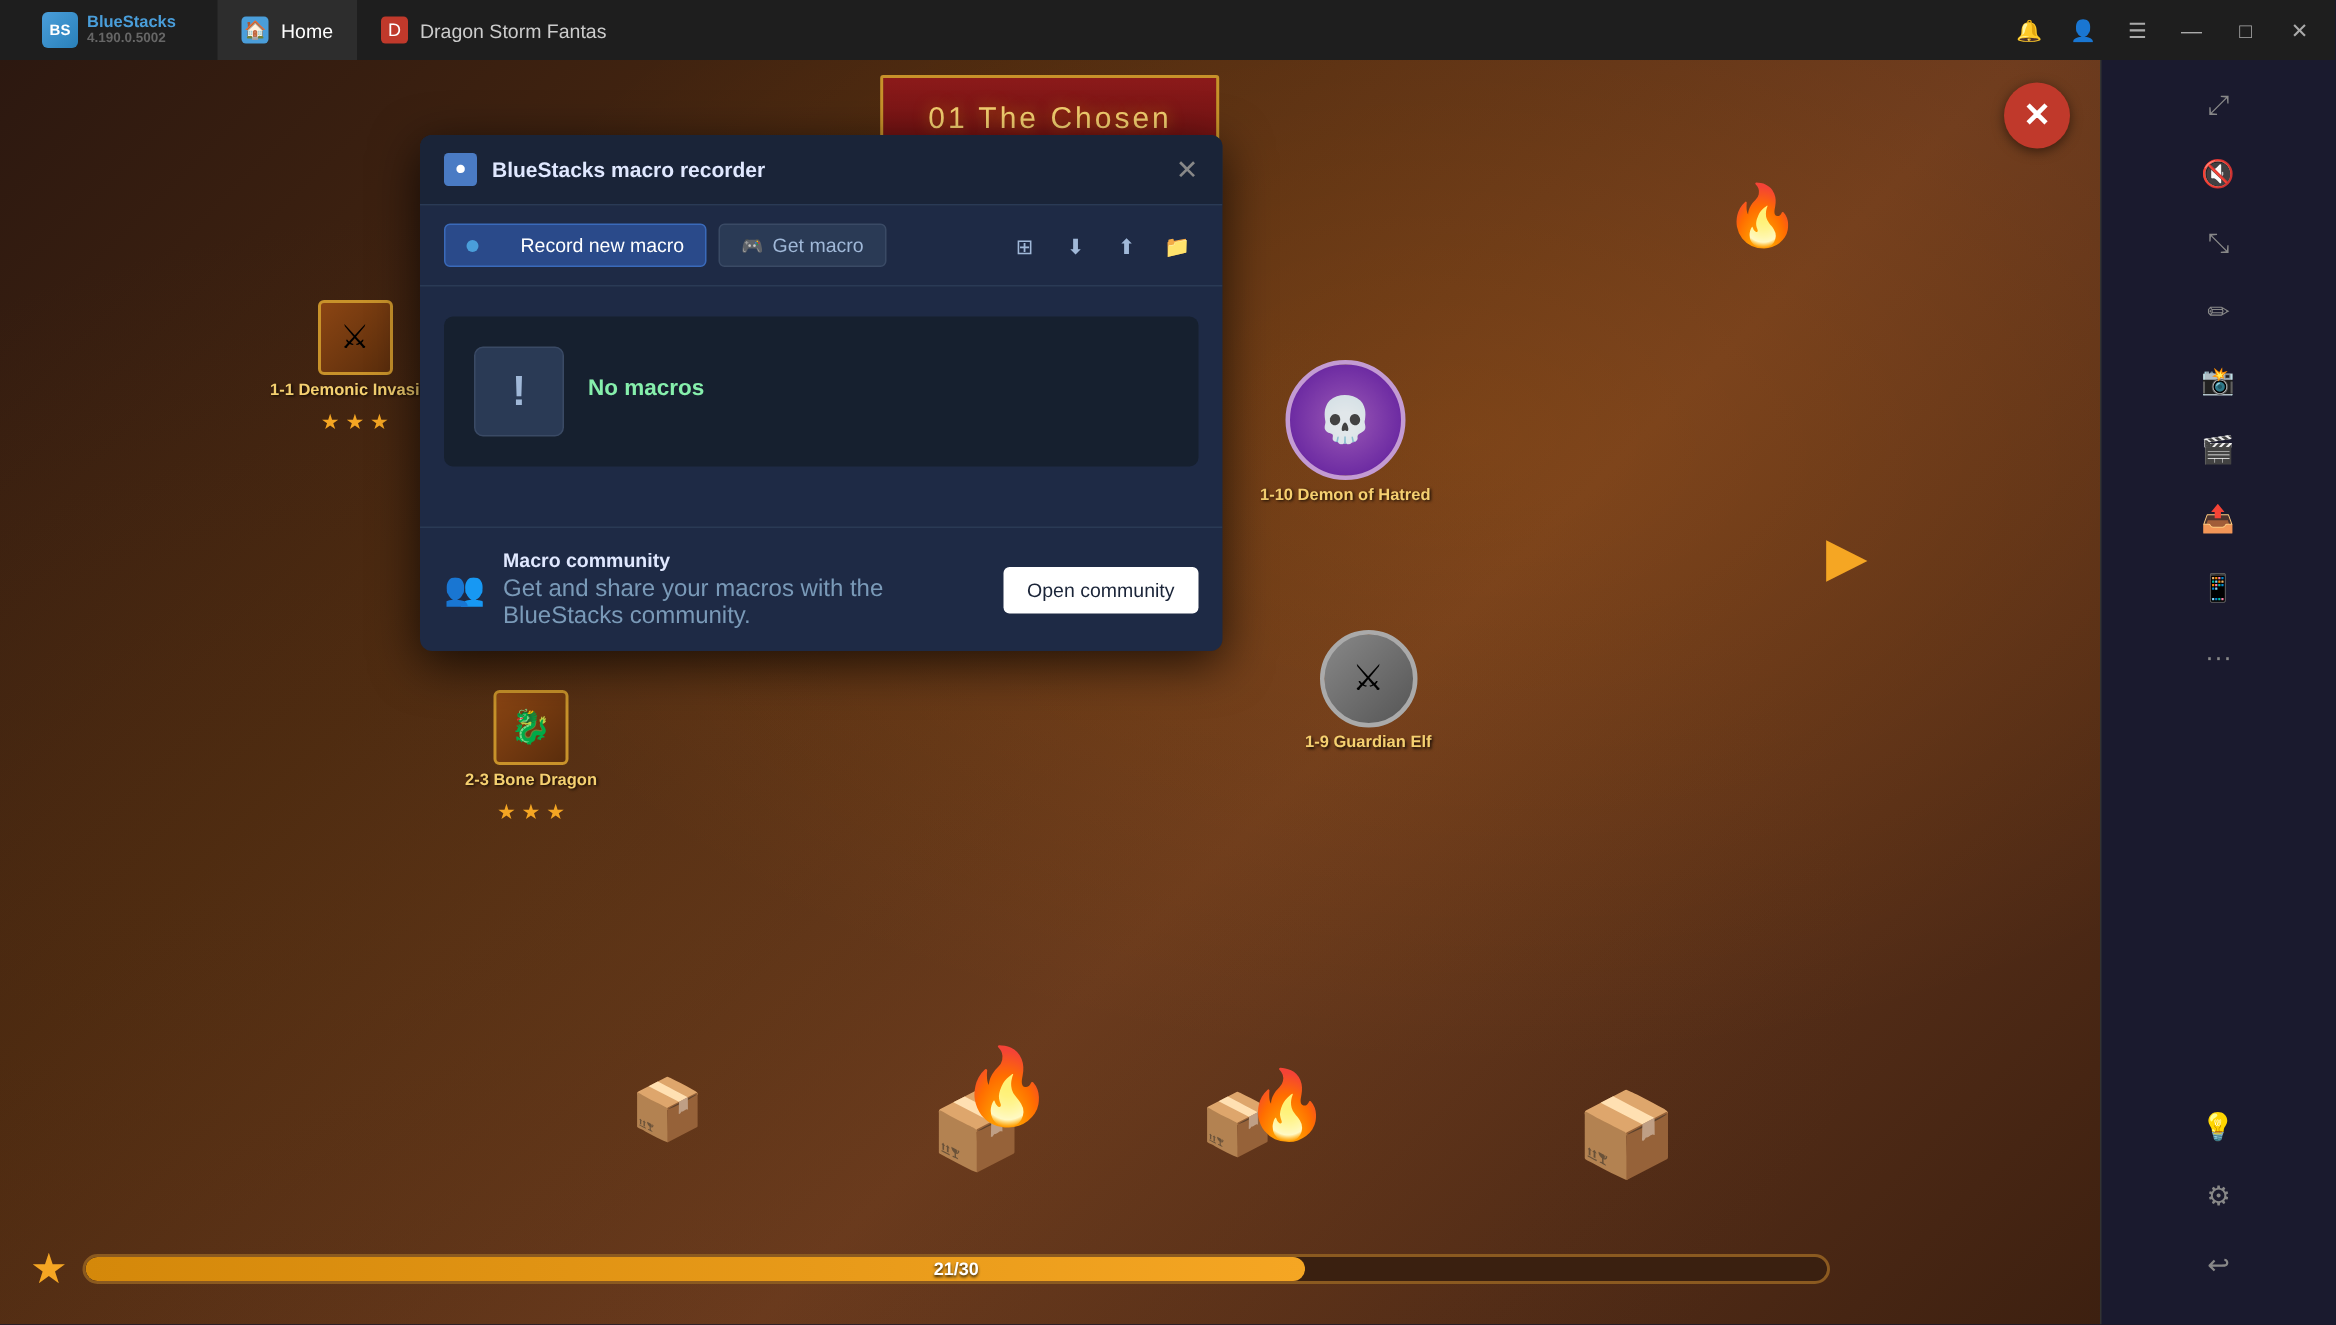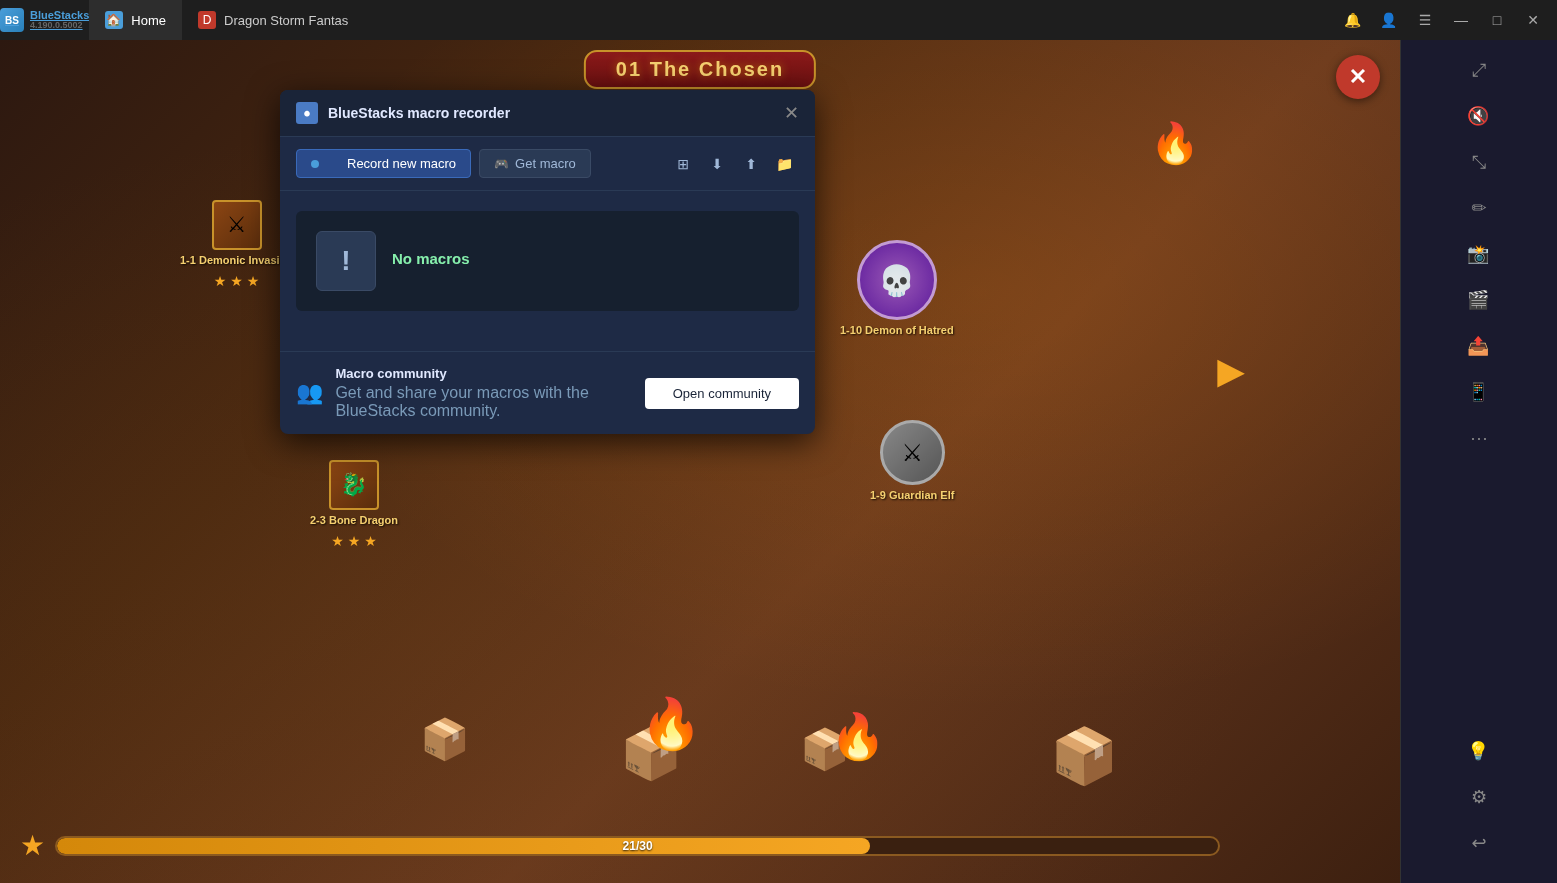--- a/index.html
+++ b/index.html
@@ -69,25 +69,24 @@
       justify-content: center;
       color: #aaa;
       font-size: 14px;
       cursor: pointer;
       border-radius: 3px;
     }
     .bluestacks-logo {
       display: flex;
       align-items: center;
       gap: 6px;
-      padding: 0 0;
+      padding: 0 28px;
       color: #4a9eda;
       font-size: 12px;
       font-weight: bold;
-      text-decoration: underline;
     }
     .bs-icon {
       width: 24px;
       height: 24px;
       background: linear-gradient(135deg, #4a9eda, #2980b9);
       border-radius: 4px;
       display: flex;
       align-items: center;
       justify-content: center;
       color: white;
@@ -116,25 +115,25 @@
     }
 
     
     .game-top-banner {
       position: absolute;
       top: 10px;
       left: 50%;
       transform: translateX(-50%);
       background: linear-gradient(180deg, #8B1a1a 0%, #6b1010 100%);
       border: 2px solid #c8922a;
-      border-radius: 13px;
-      padding: 6px 30px;
+      border-radius: 2px;
+      padding: 16px 30px;
       color: #f5d070;
       font-size: 20px;
-      font-weight: bold;
+      font-weight: normal;
       text-shadow: 0 0 10px rgba(255,200,0,0.5);
       letter-spacing: 2px;
     }
 
     
     .right-sidebar {
       position: absolute;
       top: 40px;
       right: 0;
       width: 157px;
@@ -338,21 +337,21 @@
       color: #e0e8ff;
       font-size: 13px;
       font-weight: 600;
       margin-bottom: 3px;
     }
     .community-text p {
       color: #7a9ab8;
       font-size: 16px;
     }
     .open-community-btn {
-      padding: 8px 28px;
+      padding: 8px 16px;
       background: white;
       color: #1a2438;
       border: none;
       border-radius: 4px;
       font-size: 13px;
       font-weight: 500;
       cursor: pointer;
       white-space: nowrap;
       flex-shrink: 0;
     }

